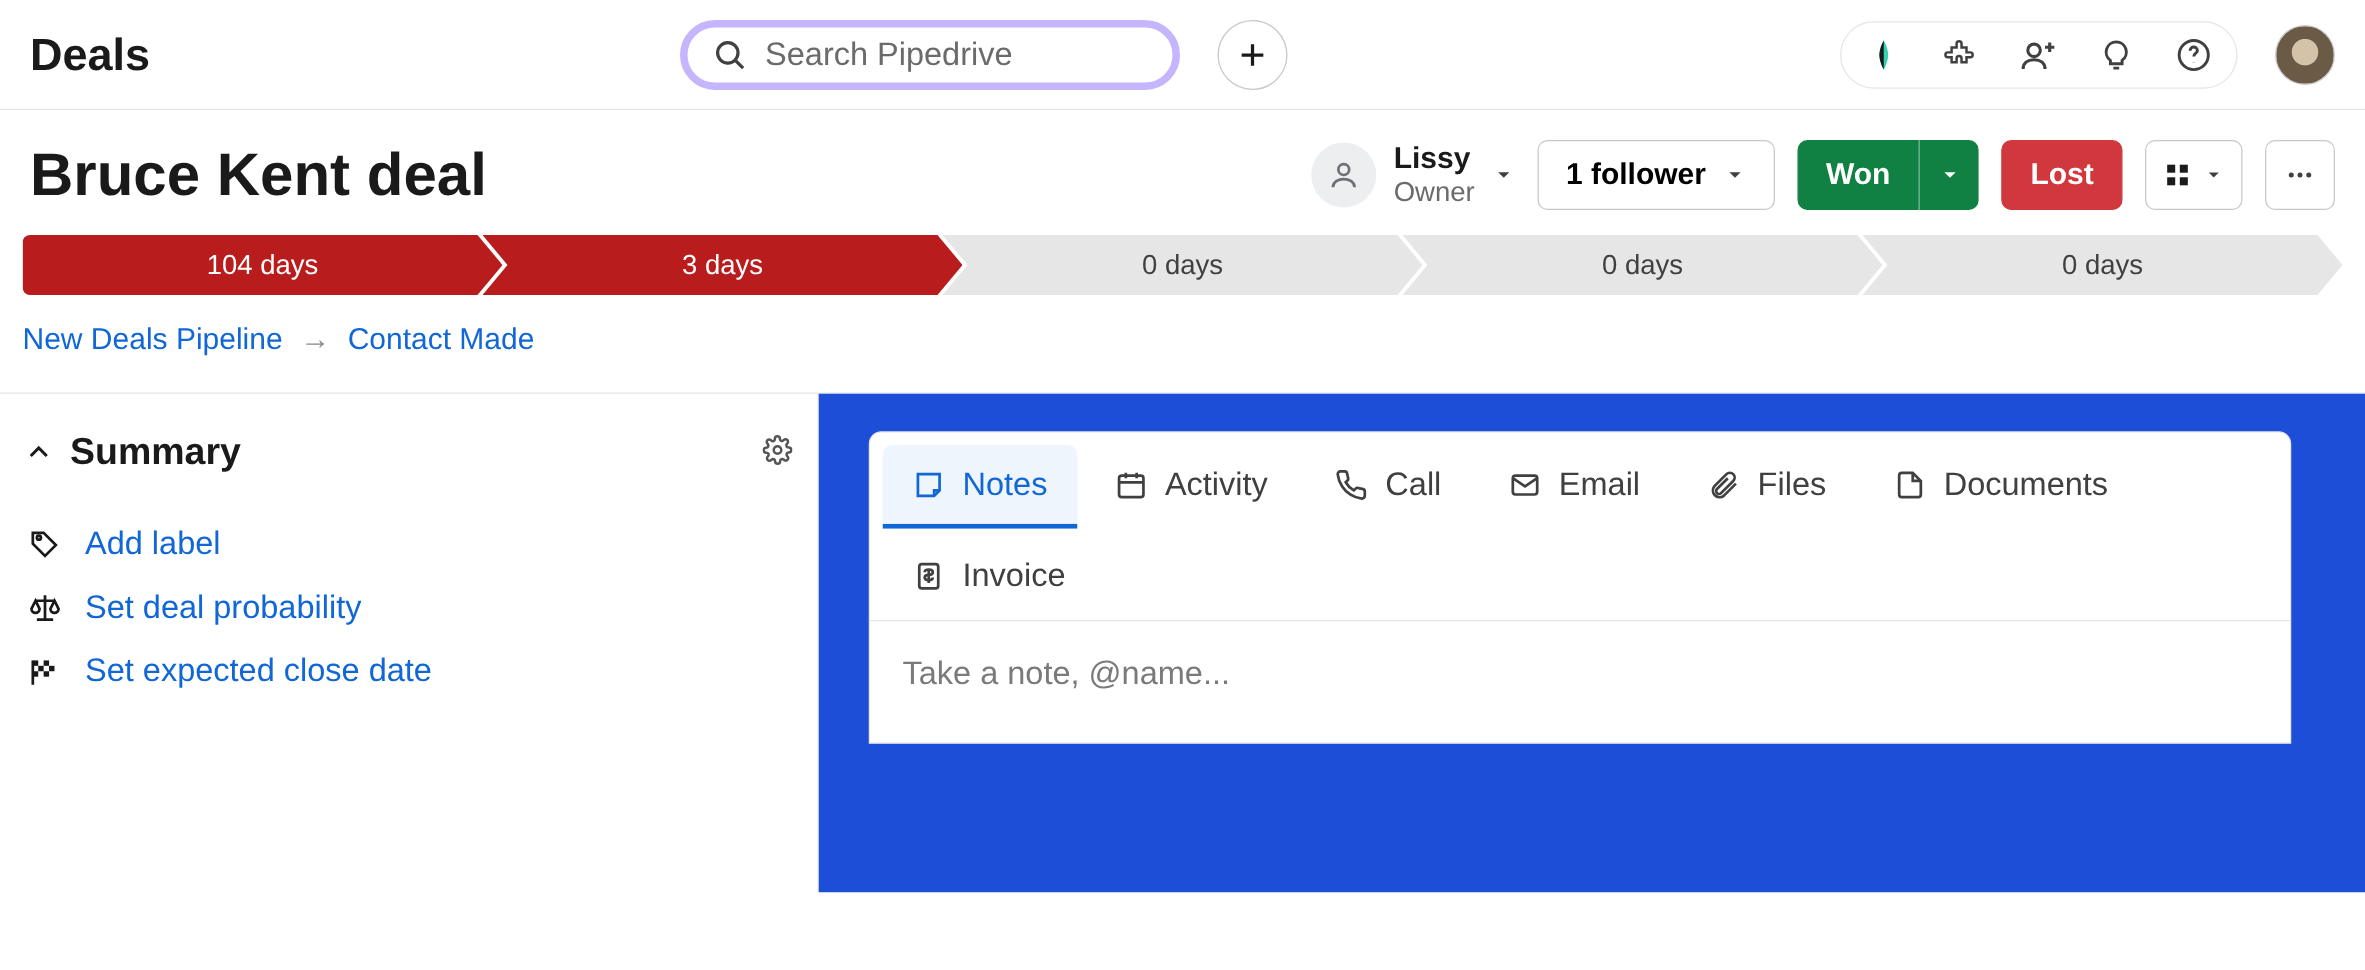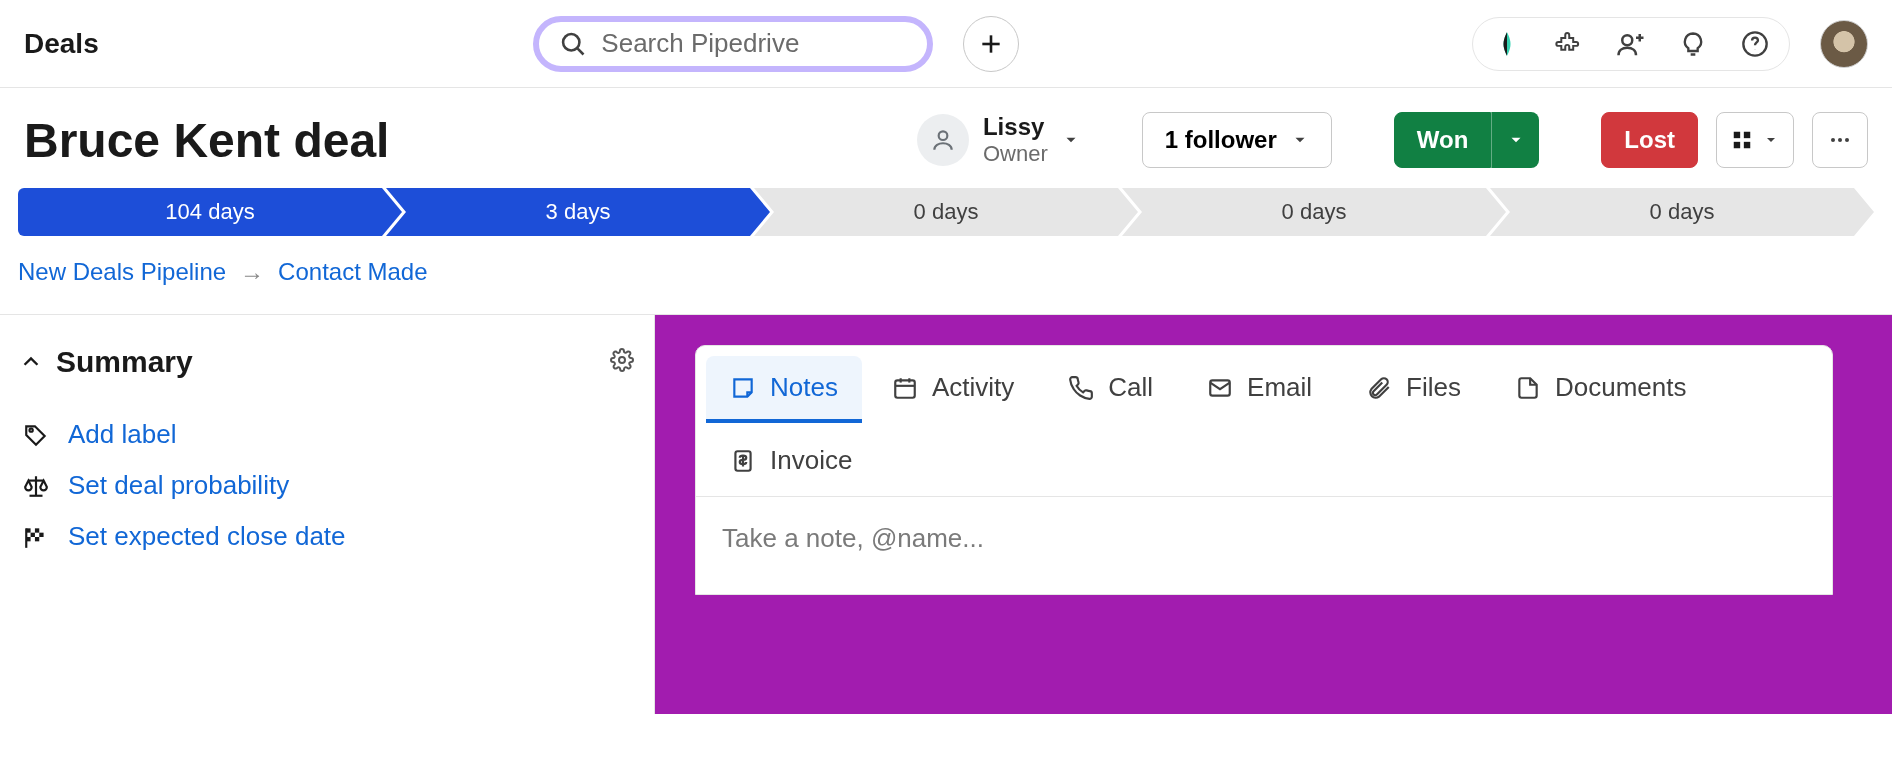--- a/index.html
+++ b/index.html
@@ -12,21 +12,21 @@
     
     .topnav {
       display: flex;
       align-items: center;
       height: 88px;
       padding: 0 24px;
       border-bottom: 1px solid #e5e5e5;
       gap: 12px;
     }
     .topnav .title {
-      font-size: 28px;
+      font-size: 36px;
       font-weight: 700;
     }
     .topnav .spacer-left { flex: 1 1 auto; }
     .search-wrap {
       display: flex; align-items: center;
       width: 400px; height: 56px;
       border: 6px solid #c4b5fd;
       border-radius: 28px;
       padding: 0 20px;
       color: #6b6b6b;
@@ -92,21 +92,20 @@
       height: 56px;
       border-radius: 8px;
       border: 1px solid #c8c8c8;
       background: #fff;
       font-size: 24px;
       font-weight: 600;
       display: inline-flex; align-items: center; justify-content: center;
       padding: 0 22px;
       cursor: pointer;
       gap: 14px;
-      margin-left: 44px;
     }
     .btn.green { background: #118043; border-color: #118043; color: #fff; }
     .btn.red   { background: #d1383d; border-color: #d1383d; color: #fff; }
     .btn-split { display: inline-flex; border-radius: 27px; }
     .btn-split .btn { border-radius: 8px 0 0 8px; }
     .btn-split .drop {
       width: 48px; height: 56px;
       border-radius: 0 8px 8px 0;
       display: flex; align-items: center; justify-content: center;
       cursor: pointer;
@@ -130,33 +129,33 @@
       display:flex;align-items:center;justify-content:center;
       position:relative;
       clip-path: polygon(0 0, calc(100% - 20px) 0, 100% 50%, calc(100% - 20px) 100%, 0 100%, 20px 50%);
       margin-left:-16px;
     }
     .stage:first-child {
       clip-path: polygon(0 0, calc(100% - 20px) 0, 100% 50%, calc(100% - 20px) 100%, 0 100%);
       margin-left:0;
       border-radius: 6px 0 0 6px;
     }
-    .stage.done { background:#1d4ed8; color:#fff; }
+    .stage.done { background:#b91c1c; color:#fff; }
     
     .breadcrumb {
       padding: 22px 18px 28px 18px;
       font-size:24px;
       display:flex; align-items:center; gap:14px;
     }
     .breadcrumb a { color:#1167d6; text-decoration:none; cursor:pointer;}
     .breadcrumb .arrow { color:#888; }
     
     .main { display:flex; border-top:1px solid #e5e5e5; min-height: 400px;}
     .left { width:655px; border-right:1px solid #e5e5e5; padding: 30px 20px; text-align: right;}
-    .right { flex:1; background:#a21caf; padding: 30px 59px 0 40px;}
+    .right { flex:1; background:#1d4ed8; padding: 30px 59px 0 40px;}
     .section-head { display:flex; align-items:center; gap:14px; margin-bottom: 30px;}
     .section-head h2 { font-size:30px; font-weight:700; }
     .section-settings { margin-left:auto; cursor:pointer; color:#555;}
     .row { display:flex; align-items:center; gap:16px; padding: 10px 0; font-size:26px;}
     .row .icon-slot { width:32px; display:flex; justify-content:center; color:#1a1a1a;}
     .row.link { color:#1167d6; cursor:pointer;}
     .products-link { margin-left:auto; color:#404040; font-size:26px; font-weight:600; display:flex;align-items:center;gap:10px; cursor:pointer;}
     
     .tabs-card { background:#fff; border-radius:10px 10px 0 0; border:1px solid #e5e5e5;}
     .tabs { display:flex; flex-wrap:wrap; padding: 10px 10px 0 10px; gap: 6px;}

